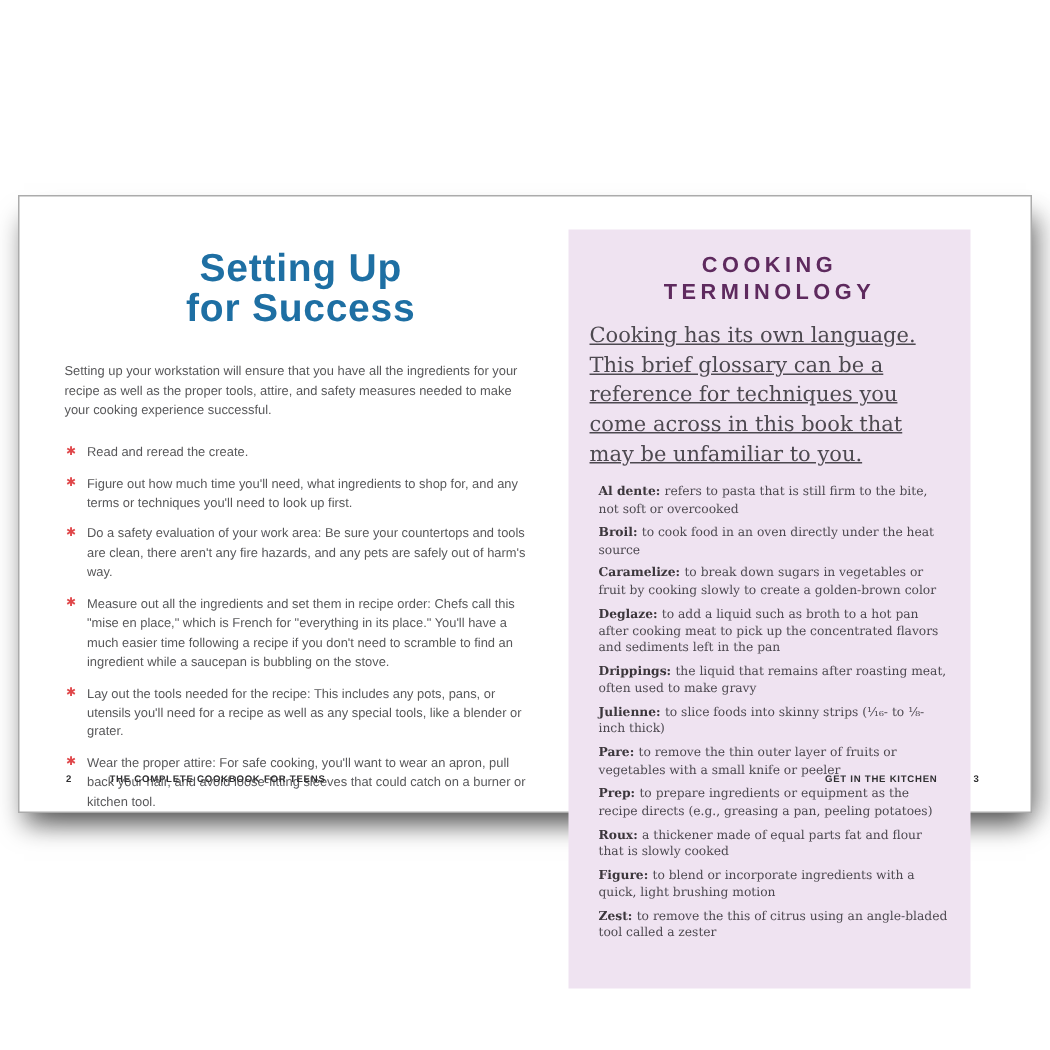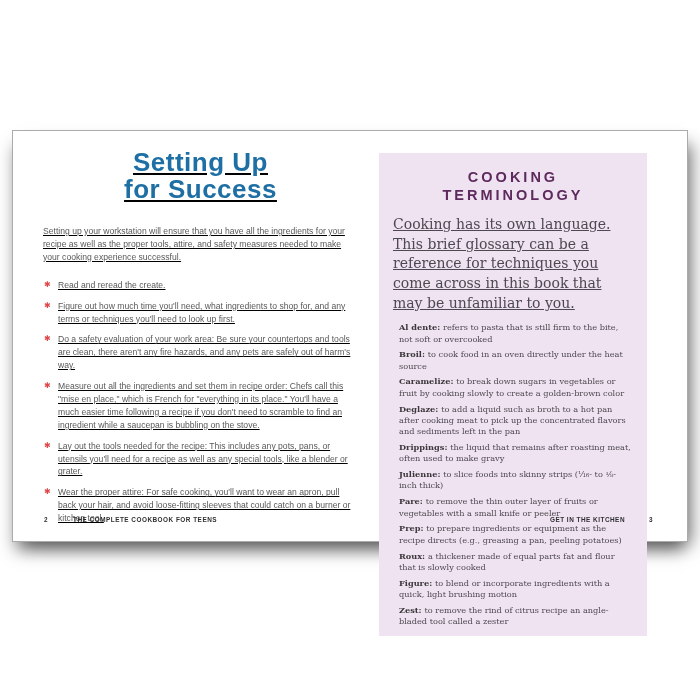--- a/index.html
+++ b/index.html
@@ -8,23 +8,22 @@
 
   .spread {
     position:absolute; left:12px; top:130px; width:676px; height:412px;
     background:#ffffff;
     border:1px solid #ababab;
     box-shadow: 0 12px 16px -4px rgba(0,0,0,0.55), 12px 8px 16px -6px rgba(0,0,0,0.30);
   }
 
   
   .page-left {
-    position:absolute; left:0; top:0; width:355px; height:100%;
+    position:absolute; left:0; top:16px; width:355px; height:100%;
     padding:18px 10px 0 30px;
-    text-decoration:underline;
   }
   .lp-title {
     text-align:center; color:#1e6fa3;
     font-weight:bold; font-size:26px; line-height:1.04;
     letter-spacing:0.5px; margin-bottom:22px;
     font-family:"Liberation Sans", sans-serif;
   }
   .lp-intro {
     font-size:8.6px; line-height:1.5; color:#58585a; width:316px;
     margin-bottom:15px;
@@ -36,21 +35,21 @@
   }
   .bullets .ast {
     position:absolute; left:1px; top:0;
     color:#e0474a; font-size:8px; line-height:1.6;
   }
 
   
   .page-right { position:absolute; left:355px; top:0; width:321px; height:100%; }
   .gloss-box {
     position:absolute; left:11px; top:22px; width:268px; min-height:315px;
-    background:#efe3f1; padding:15px 14px 4px 14px;
+    background:#efe3f1; padding:15px 14px 27px 14px;
   }
   .gloss-title {
     text-align:center; color:#5e2a5e; font-weight:bold;
     font-size:14.5px; line-height:1.25; letter-spacing:3px;
     margin-bottom:11px; font-family:"Liberation Sans", sans-serif;
   }
   .gloss-intro {
     font-family:"DejaVu Serif", serif;
     font-size:14px; line-height:1.4; color:#4d4950; margin-bottom:9px;text-decoration:underline;
   }
@@ -122,21 +121,21 @@
         <p class="entry"><span class="term">Al dente</span><span>refers to pasta that is still firm to the bite, not soft or overcooked</span></p>
         <p class="entry"><span class="term">Broil</span><span>to cook food in an oven directly under the heat source</span></p>
         <p class="entry"><span class="term">Caramelize</span><span>to break down sugars in vegetables or fruit by cooking slowly to create a golden-brown color</span></p>
         <p class="entry"><span class="term">Deglaze</span><span>to add a liquid such as broth to a hot pan after cooking meat to pick up the concentrated flavors and sediments left in the pan</span></p>
         <p class="entry"><span class="term">Drippings</span><span>the liquid that remains after roasting meat, often used to make gravy</span></p>
         <p class="entry"><span class="term">Julienne</span><span>to slice foods into skinny strips (¹⁄₁₆- to ⅛-inch thick)</span></p>
         <p class="entry"><span class="term">Pare</span><span>to remove the thin outer layer of fruits or vegetables with a small knife or peeler</span></p>
         <p class="entry"><span class="term">Prep</span><span>to prepare ingredients or equipment as the recipe directs (e.g., greasing a pan, peeling potatoes)</span></p>
         <p class="entry"><span class="term">Roux</span><span>a thickener made of equal parts fat and flour that is slowly cooked</span></p>
         <p class="entry"><span class="term">Figure</span><span>to blend or incorporate ingredients with a quick, light brushing motion</span></p>
-        <p class="entry"><span class="term">Zest</span><span>to remove the rind of citrus recipe an angle-bladed tool called a zester</span></p>
+        <p class="entry"><span class="term">Zest</span><span>to remove the this of citrus using an angle-bladed tool called a zester</span></p>
       </div>
     </div>
   </div>
 
   <div class="footer">
     <span class="fl-num">2</span>
     <span class="fl-text">THE COMPLETE COOKBOOK FOR TEENS</span>
     <span class="fr-text">GET IN THE KITCHEN</span>
     <span class="fr-num">3</span>
   </div>

